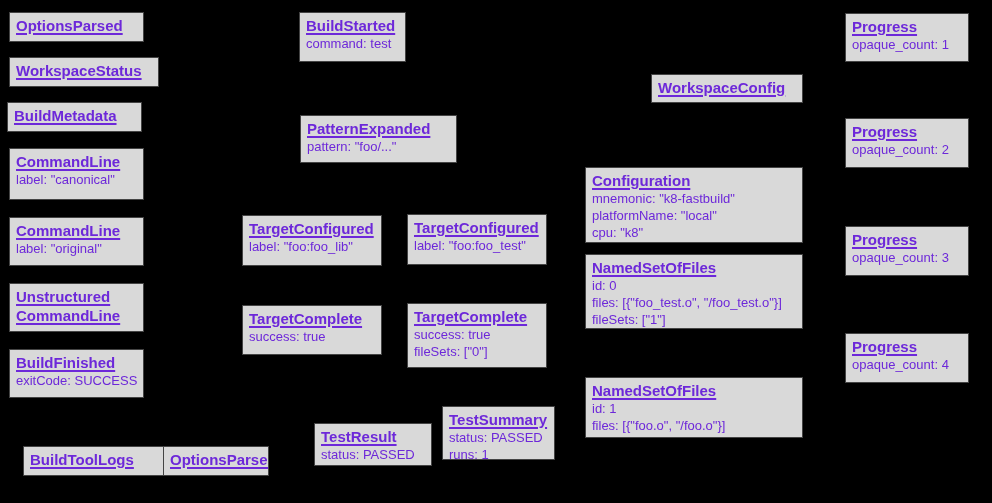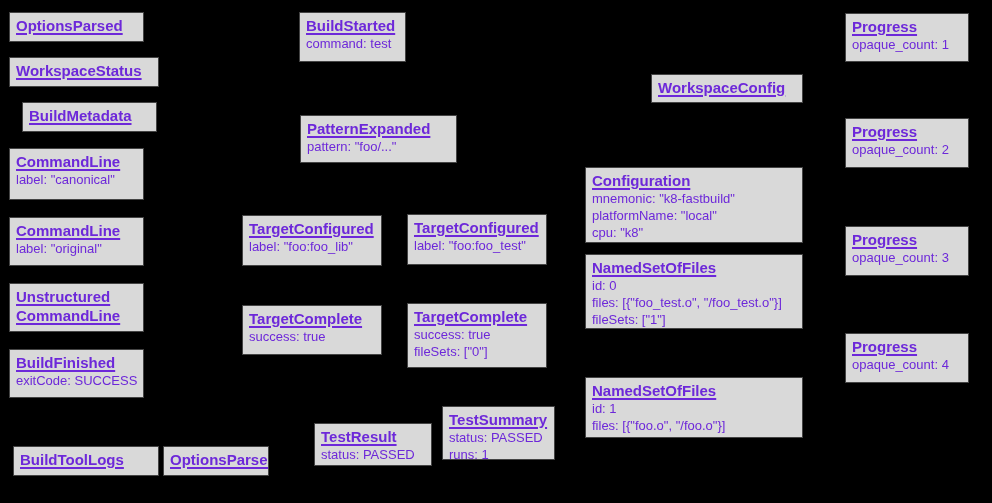--- a/index.html
+++ b/index.html
@@ -48,21 +48,21 @@
 <div id="canvas">
 
   <div class="node" style="left:9px;top:12px;width:135px;height:30px">
     <div class="node-title">OptionsParsed</div>
   </div>
 
   <div class="node" style="left:9px;top:57px;width:150px;height:30px">
     <div class="node-title">WorkspaceStatus</div>
   </div>
 
-  <div class="node" style="left:22px;top:102px;width:135px;height:30px">
+  <div class="node" style="left:7px;top:102px;width:135px;height:30px">
     <div class="node-title">BuildMetadata</div>
   </div>
 
   <div class="node" style="left:9px;top:148px;width:135px;height:52px">
     <div class="node-title">CommandLine</div>
     <div class="node-line">label: "canonical"</div>
   </div>
 
   <div class="node" style="left:9px;top:217px;width:135px;height:49px">
     <div class="node-title">CommandLine</div>
@@ -72,21 +72,21 @@
   <div class="node" style="left:9px;top:283px;width:135px;height:49px">
     <div class="node-title wrap">Unstructured
 CommandLine</div>
   </div>
 
   <div class="node" style="left:9px;top:349px;width:135px;height:49px">
     <div class="node-title">BuildFinished</div>
     <div class="node-line">exitCode: SUCCESS</div>
   </div>
 
-  <div class="node" style="left:13px;top:446px;width:146px;height:30px">
+  <div class="node" style="left:23px;top:446px;width:146px;height:30px">
     <div class="node-title">BuildToolLogs</div>
   </div>
 
   <div class="node" style="left:163px;top:446px;width:106px;height:30px">
     <div class="node-title">OptionsParsed</div>
   </div>
 
   <div class="node" style="left:299px;top:12px;width:107px;height:50px">
     <div class="node-title">BuildStarted</div>
     <div class="node-line">command: test</div>

